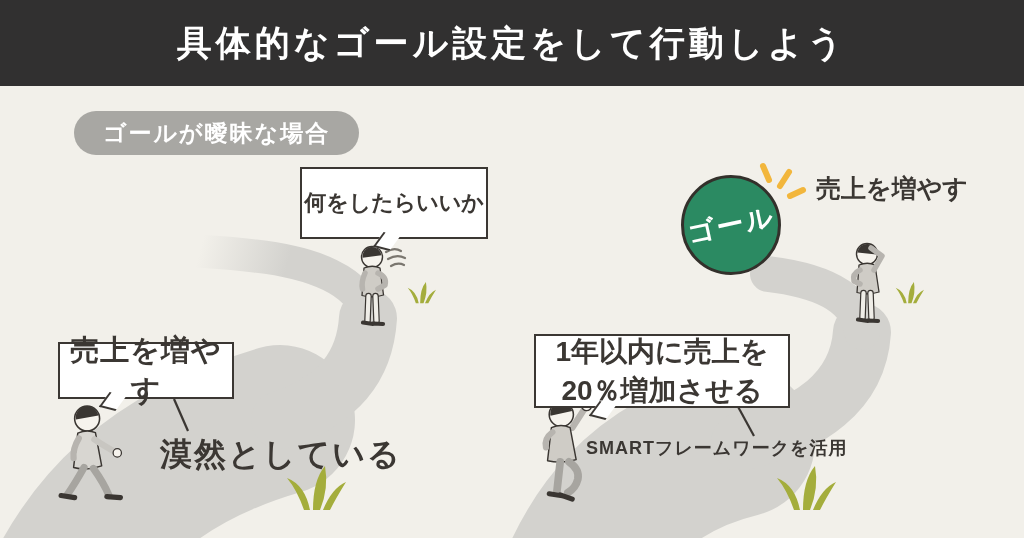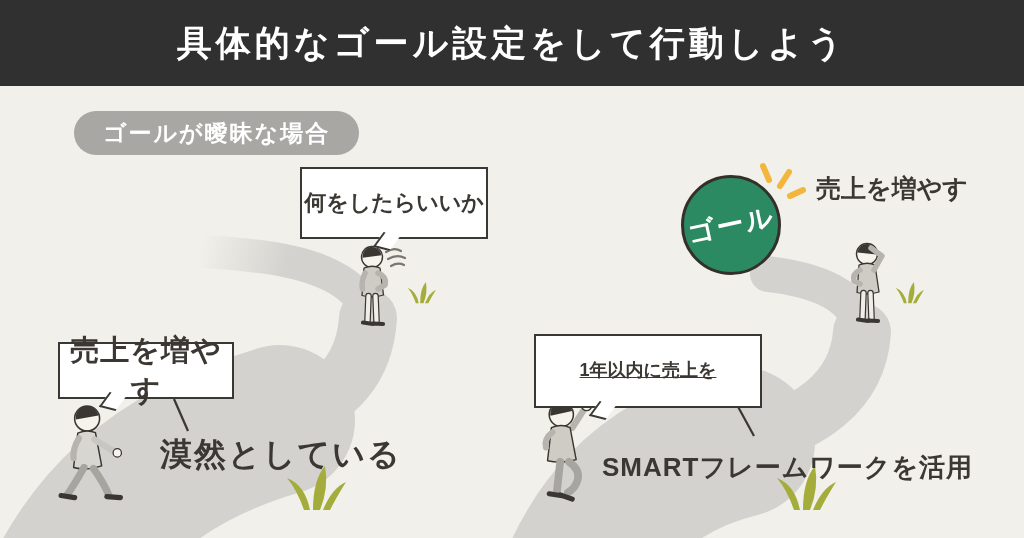--- a/index.html
+++ b/index.html
@@ -42,25 +42,25 @@
   }
   .bubble::after{
     content:"";position:absolute;bottom:-12.5px;left:44px;width:15px;height:15px;
     background:#ffffff;border-left:2.5px solid var(--ink,#3b3733);
     border-bottom:2.5px solid var(--ink,#3b3733);
     transform:rotate(14deg) skewX(-22deg);
   }
   .bubble-vague{left:300px;top:167px;width:188px;height:72px;font-size:22px;line-height:1.35;text-align:center;}
   .bubble-vague::after{left:76px;}
   .bubble-sales{left:58px;top:342px;width:176px;height:57px;font-size:29px;letter-spacing:1px;}
-  .bubble-smart{left:534px;top:334px;width:228px;height:74px;font-size:18px;line-height:1.4;text-decoration:underline;}
+  .bubble-smart{left:534px;top:334px;width:256px;height:74px;font-size:28px;line-height:1.4;}
   .bubble-smart::after{left:58px;}
   .caption{position:absolute;font-weight:bold;z-index:3;white-space:nowrap;}
   .caption-vague{left:160px;top:433px;font-size:32px;letter-spacing:2px;}
-  .caption-smart{left:602px;top:436px;font-size:26px;letter-spacing:1px;margin-top:14px;}
+  .caption-smart{left:586px;top:436px;font-size:18px;letter-spacing:1px;}
   .goal-note{
     position:absolute;left:797px;top:172px;width:190px;text-align:center;
     font-weight:bold;font-size:25px;line-height:1.35;z-index:3;
   }
   .goal-circle{
     position:absolute;left:681px;top:175px;width:100px;height:100px;border-radius:50%;
     background:var(--accent_green,#2b8a62);border:3px solid #33302b;box-sizing:border-box;
     display:flex;align-items:center;justify-content:center;z-index:3;
   }
   .goal-circle span{
@@ -179,16 +179,17 @@
   <div class="caption caption-vague">漠然としている</div>
 
   <div class="goal-circle">
     <span>ゴール</span>
   </div>
   <div class="goal-note">
     <span>売上を増やす</span><br>
   </div>
   <div class="bubble bubble-smart">
     <span>1年以内に売上を</span>
+    <span>20％増加させる</span>
   </div>
   <div class="caption caption-smart">SMARTフレームワークを活用</div>
 
 </div>
 
 </body></html>

